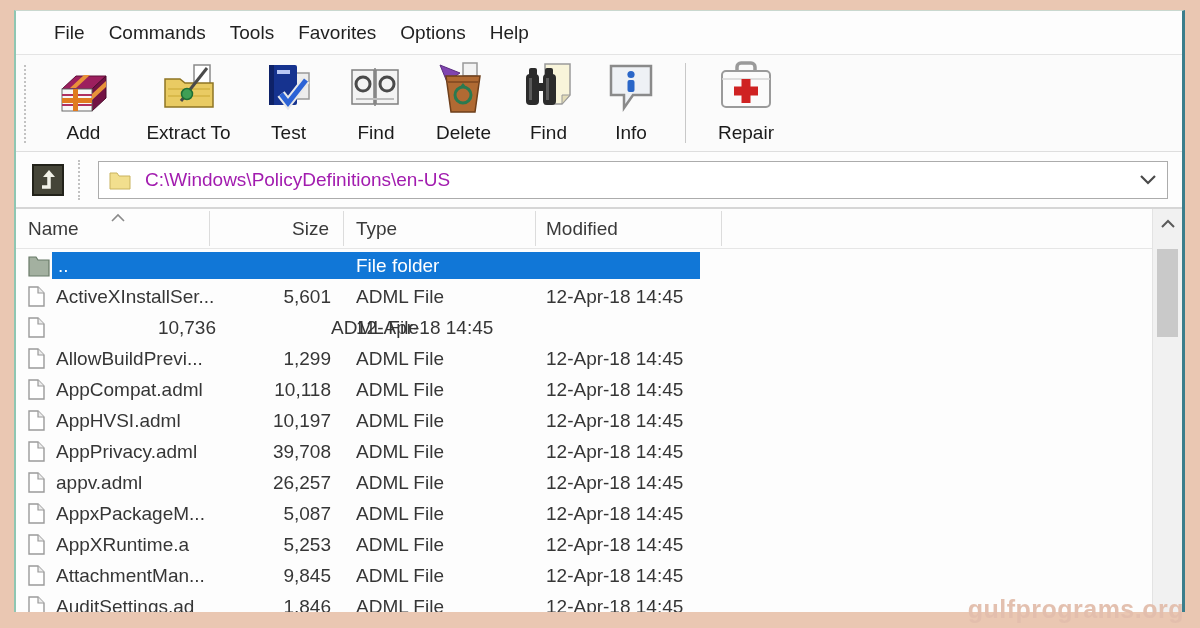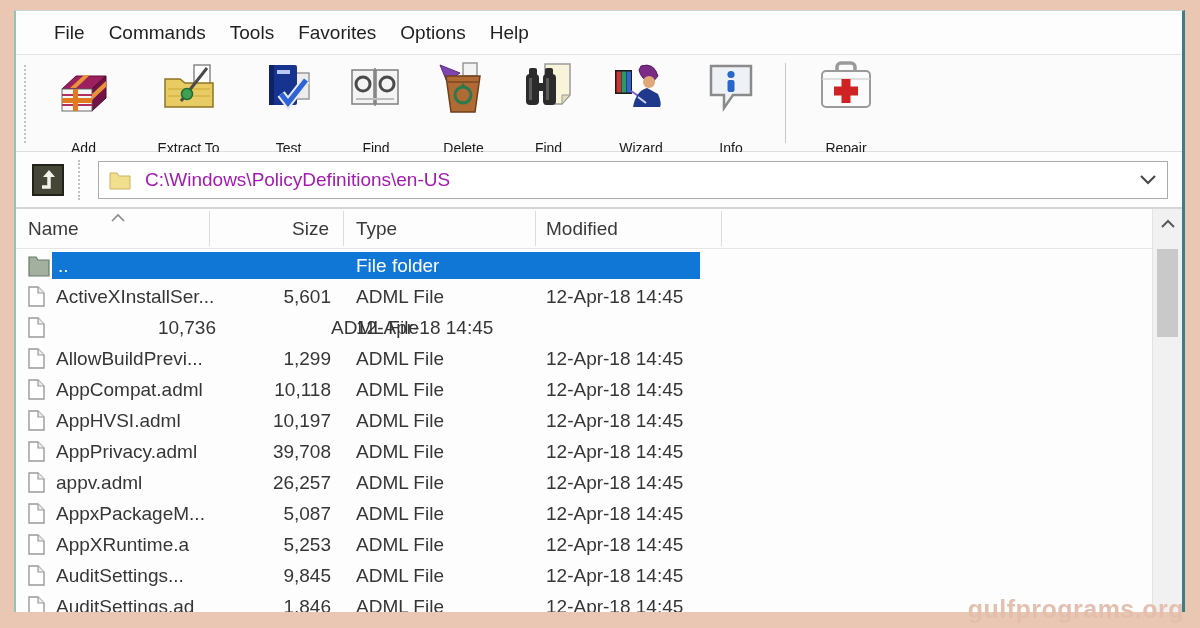--- a/index.html
+++ b/index.html
@@ -34,21 +34,21 @@
   }
   .gripper {
     width:6px; height:78px; margin:6px 6px 0 2px;
     border-left:2px dotted #c2c2c2;
   }
   .tb-btn {
     display:flex; flex-direction:column; align-items:center;
     padding-top:2px; height:90px;
   }
   .tb-btn svg { width:56px; height:56px; }
-  .tb-label { font-size:14px; color:#1a1a1a; margin-top:19px; }
+  .tb-label { font-size:19px; color:#1a1a1a; margin-top:1px; }
   .w95{width:95px} .w115{width:115px} .w85{width:85px} .w90{width:90px}
   .w100{width:100px} .w80{width:80px}
   .tb-sep { width:1px; height:80px; background:#c8c8c8; margin:4px 10px 0 14px; }
   
   .addressbar {
     height:57px; display:flex; align-items:center;
     padding:0 14px 0 16px; background:#fdfdfd;
     border-bottom:2px solid #d6d6d6; flex:0 0 auto;
   }
   .up-btn { width:32px; height:32px; flex:0 0 auto; }
@@ -211,36 +211,20 @@
             <rect x="22" y="13" width="13" height="31" rx="4"></rect>
             <rect x="16" y="22" width="8" height="8"></rect>
           </g>
           <rect x="8" y="17" width="3" height="22" fill="#5a5a5a"></rect>
           <rect x="25" y="17" width="3" height="22" fill="#5a5a5a"></rect>
         </svg>
       </span>
       <span class="tb-label">Find</span>
     </div>
 
-    <div class="tb-btn w100">
-      <span>
-        <svg viewBox="0 0 56 56">
-          <rect x="2" y="9" width="17" height="24" fill="#1a1a1a"></rect>
-          <rect x="3.5" y="10.5" width="4.5" height="21" fill="#cc3333"></rect>
-          <rect x="8.5" y="10.5" width="4.5" height="21" fill="#2a9966"></rect>
-          <rect x="13.5" y="10.5" width="4.5" height="21" fill="#3366cc"></rect>
-          <line x1="18" y1="30" x2="30" y2="38" stroke="#8b5ad0" stroke-width="2"></line>
-          <path d="M28 5 q13 -4 17 10 l-6 7 q-11 -3 -13 -13 Z" fill="#7b2a86" stroke="#531b5c" stroke-width="1"></path>
-          <circle cx="36" cy="21" r="6" fill="#e0a878"></circle>
-          <path d="M20 46 q3 -16 14 -19 l11 6 q4 9 2 13 Z" fill="#1f3a8c"></path>
-          <path d="M25 36 l8 6" stroke="#c9d4f0" stroke-width="2"></path>
-        </svg>
-      </span>
-      <span class="tb-label">Wizard</span>
-    </div>
 
     <div class="tb-btn w80">
       <span>
         <svg viewBox="0 0 56 56">
           <path d="M8 5 h40 v29 h-18 l-9 13 v-13 h-13 z" fill="#eef1f5" stroke="#8a8a8a" stroke-width="2.5"></path>
           <circle cx="28" cy="13.5" r="3.6" fill="#2a66c8"></circle>
           <rect x="24.5" y="19" width="7" height="12" rx="2" fill="#2a66c8"></rect>
         </svg>
       </span>
       <span class="tb-label">Info</span>
@@ -442,21 +426,21 @@
     <span class="c-modified">12-Apr-18 14:45</span>
   </div>
 
   <div class="frow">
     <span class="ficon">
       <svg viewBox="0 0 17 21">
         <path d="M1 1 h9 l6 6 v13 H1 Z" fill="#ffffff" stroke="#9a9a9a" stroke-width="1.4"></path>
         <path d="M10 1 v6 h6" fill="#ececec" stroke="#9a9a9a" stroke-width="1.2"></path>
       </svg>
     </span>
-    <span class="c-name">AuditSettings...</span>
+    <span class="c-name">AttachmentMan...</span>
     <span class="c-size">9,845</span>
     <span></span>
     <span class="c-type">ADML File</span>
     <span class="c-modified">12-Apr-18 14:45</span>
   </div>
 
   <div class="frow">
     <span class="ficon">
       <svg viewBox="0 0 17 21">
         <path d="M1 1 h9 l6 6 v13 H1 Z" fill="#ffffff" stroke="#9a9a9a" stroke-width="1.4"></path>

